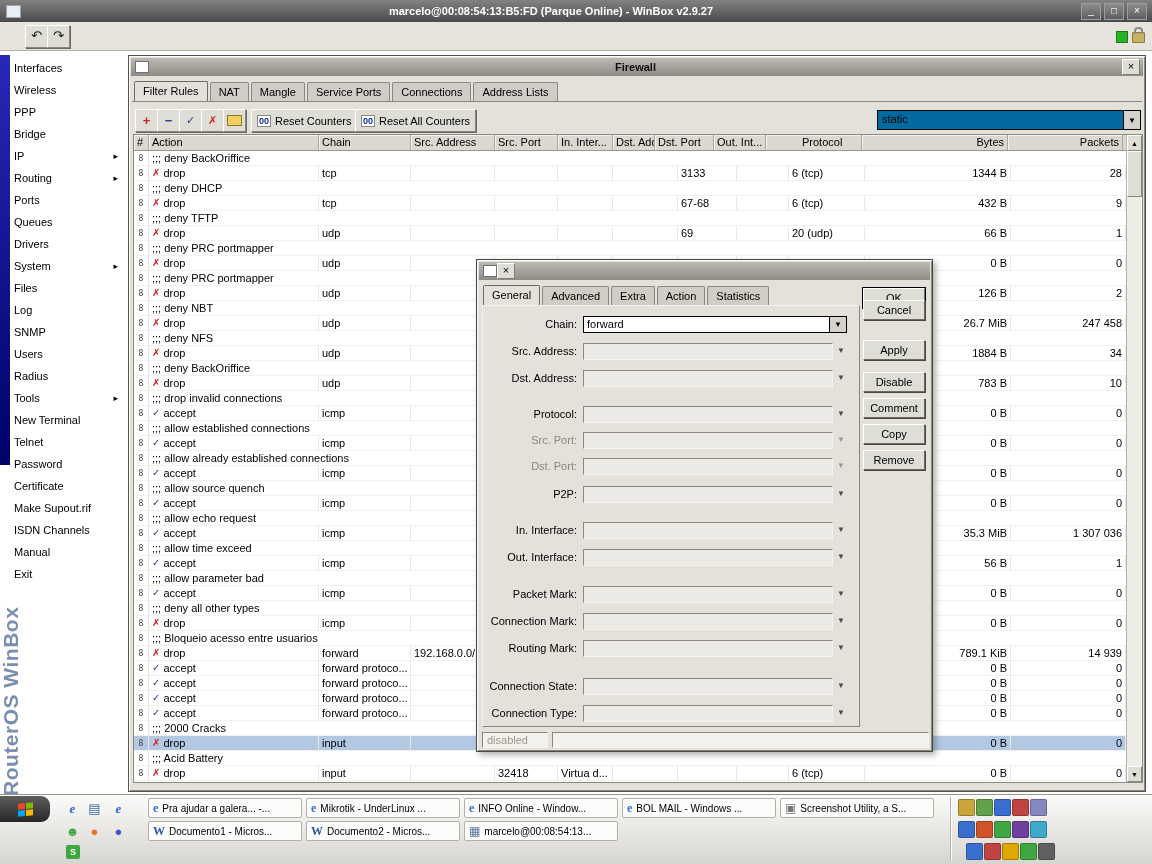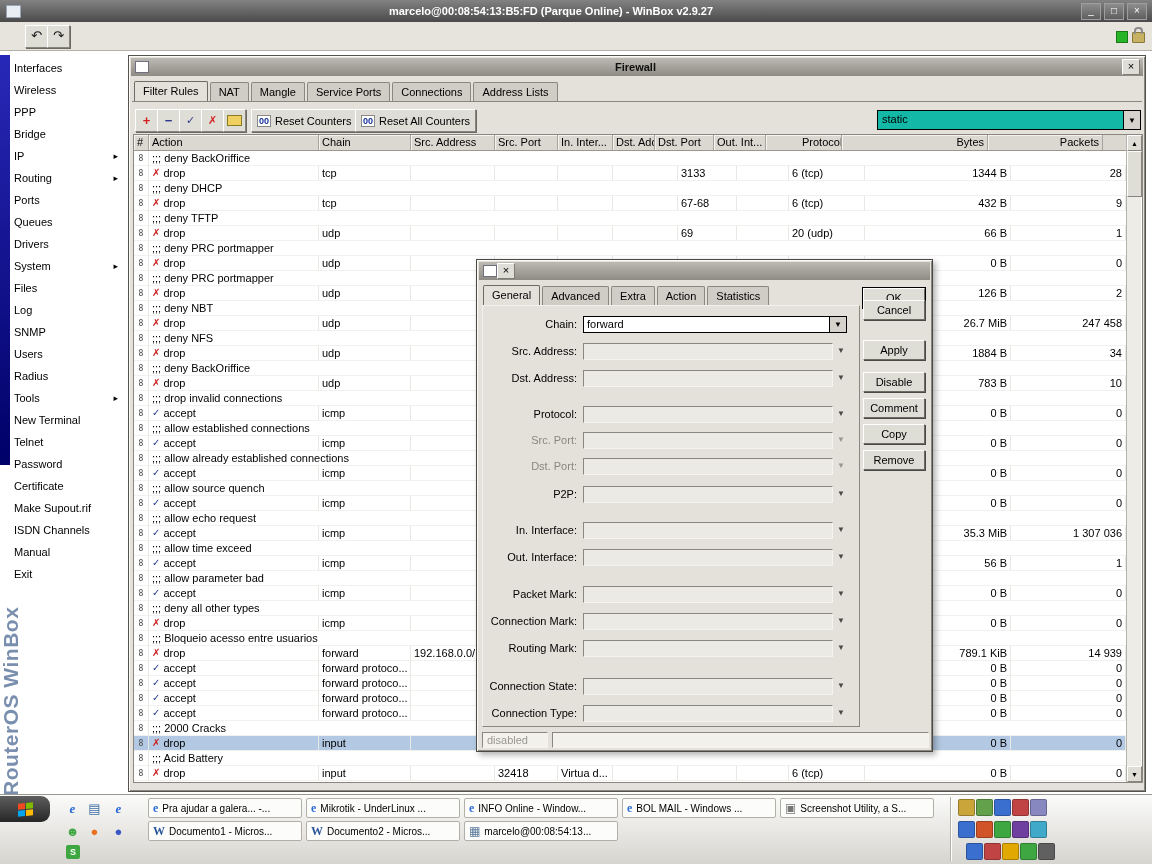--- a/index.html
+++ b/index.html
@@ -38,21 +38,21 @@
   .tab.active{background:#e4e1da;border-color:#6e6b64;padding-bottom:5px;margin-bottom:-1px;}
   .fw-tabline{position:absolute;left:3px;right:3px;top:45px;height:1px;background:#8a8780;}
   .fw-toolbar-btn{position:absolute;top:53px;width:21px;height:21px;background:#deddd6;border:1px solid;border-color:#fff #87847d #87847d #fff;box-shadow:1px 1px 0 #6b6962;display:flex;align-items:center;justify-content:center;font-weight:bold;font-size:13px;}
   .glyph-add{color:#d42020;}
   .glyph-remove{color:#303890;}
   .glyph-enable{color:#303890;font-size:11px;}
   .glyph-disable{color:#d42020;font-size:11px;}
   .note-icon{width:13px;height:9px;background:#f0d060;border:1px solid #8a7a20;}
   .reset-btn{position:absolute;top:53px;height:21px;background:#deddd6;border:1px solid;border-color:#fff #87847d #87847d #fff;box-shadow:1px 1px 0 #6b6962;display:flex;align-items:center;gap:4px;padding:0 5px;white-space:nowrap;}
   .counter-badge{color:#16309c;font-weight:bold;font-size:9px;border:1px solid #888;background:#fff;padding:0 1px;line-height:10px;}
-  .combo{position:absolute;height:18px;background:#14b8a6;border:1px solid #000;display:flex;}
+  .combo{position:absolute;height:18px;background:#0369a1;border:1px solid #000;display:flex;}
   .fw-filter-combo{left:748px;top:54px;width:262px;}
   .combo-text{flex:1;padding:2px 4px;white-space:nowrap;overflow:hidden;}
   .combo-btn{width:16px;background:#d5d2cb;border-left:1px solid #000;font-size:8px;display:flex;align-items:center;justify-content:center;}
   .grid-wrap{position:absolute;left:4px;top:78px;width:1008px;height:647px;background:#fff;border:1px solid #8a8780;display:flex;overflow:hidden;}
   .grid{width:992px;overflow:hidden;}
   .thead{display:flex;height:15px;background:#dbd8d1;border-bottom:1px solid #9a978f;}
   .hcell{box-sizing:border-box;border-right:1px solid #a8a59d;box-shadow:inset 1px 1px 0 #f4f3ee;padding:1px 3px;white-space:nowrap;overflow:hidden;line-height:12px;}
   .trow{display:flex;height:15px;box-sizing:border-box;}
   .trow.selected{background:#b3c9e3;}
   .cell{box-sizing:border-box;padding:1px 3px;white-space:nowrap;overflow:hidden;border-right:1px solid #e8e8e4;border-bottom:1px solid #f1f1ed;line-height:12px;}
@@ -207,21 +207,21 @@
           <div class="thead" id="thead">
               <div class="hcell" style="width: 15px;">#</div>
               <div class="hcell" style="width: 170px;">Action</div>
               <div class="hcell" style="width: 92px;">Chain</div>
               <div class="hcell" style="width: 84px;">Src. Address</div>
               <div class="hcell" style="width: 63px;">Src. Port</div>
               <div class="hcell" style="width: 55px;">In. Inter...</div>
               <div class="hcell" style="width: 42px;">Dst. Address</div>
               <div class="hcell" style="width: 59px;">Dst. Port</div>
               <div class="hcell" style="width: 52px;">Out. Int...</div>
-              <div class="hcell" style="width: 76px; padding-left: 36px;">Protocol</div>
+              <div class="hcell" style="width: 96px; padding-left: 36px;">Protocol</div>
               <div class="hcell" style="width: 146px; text-align: right;">Bytes</div>
               <div class="hcell" style="width: 115px; text-align: right;">Packets</div>
             </div>
           <div id="tbody">
               <div class="trow">
                 <div class="cell c-num">8</div>
                 <div class="cell c-comment">;;; deny BackOriffice</div>
               </div>
               <div class="trow">
                 <div class="cell c-num">8</div>

